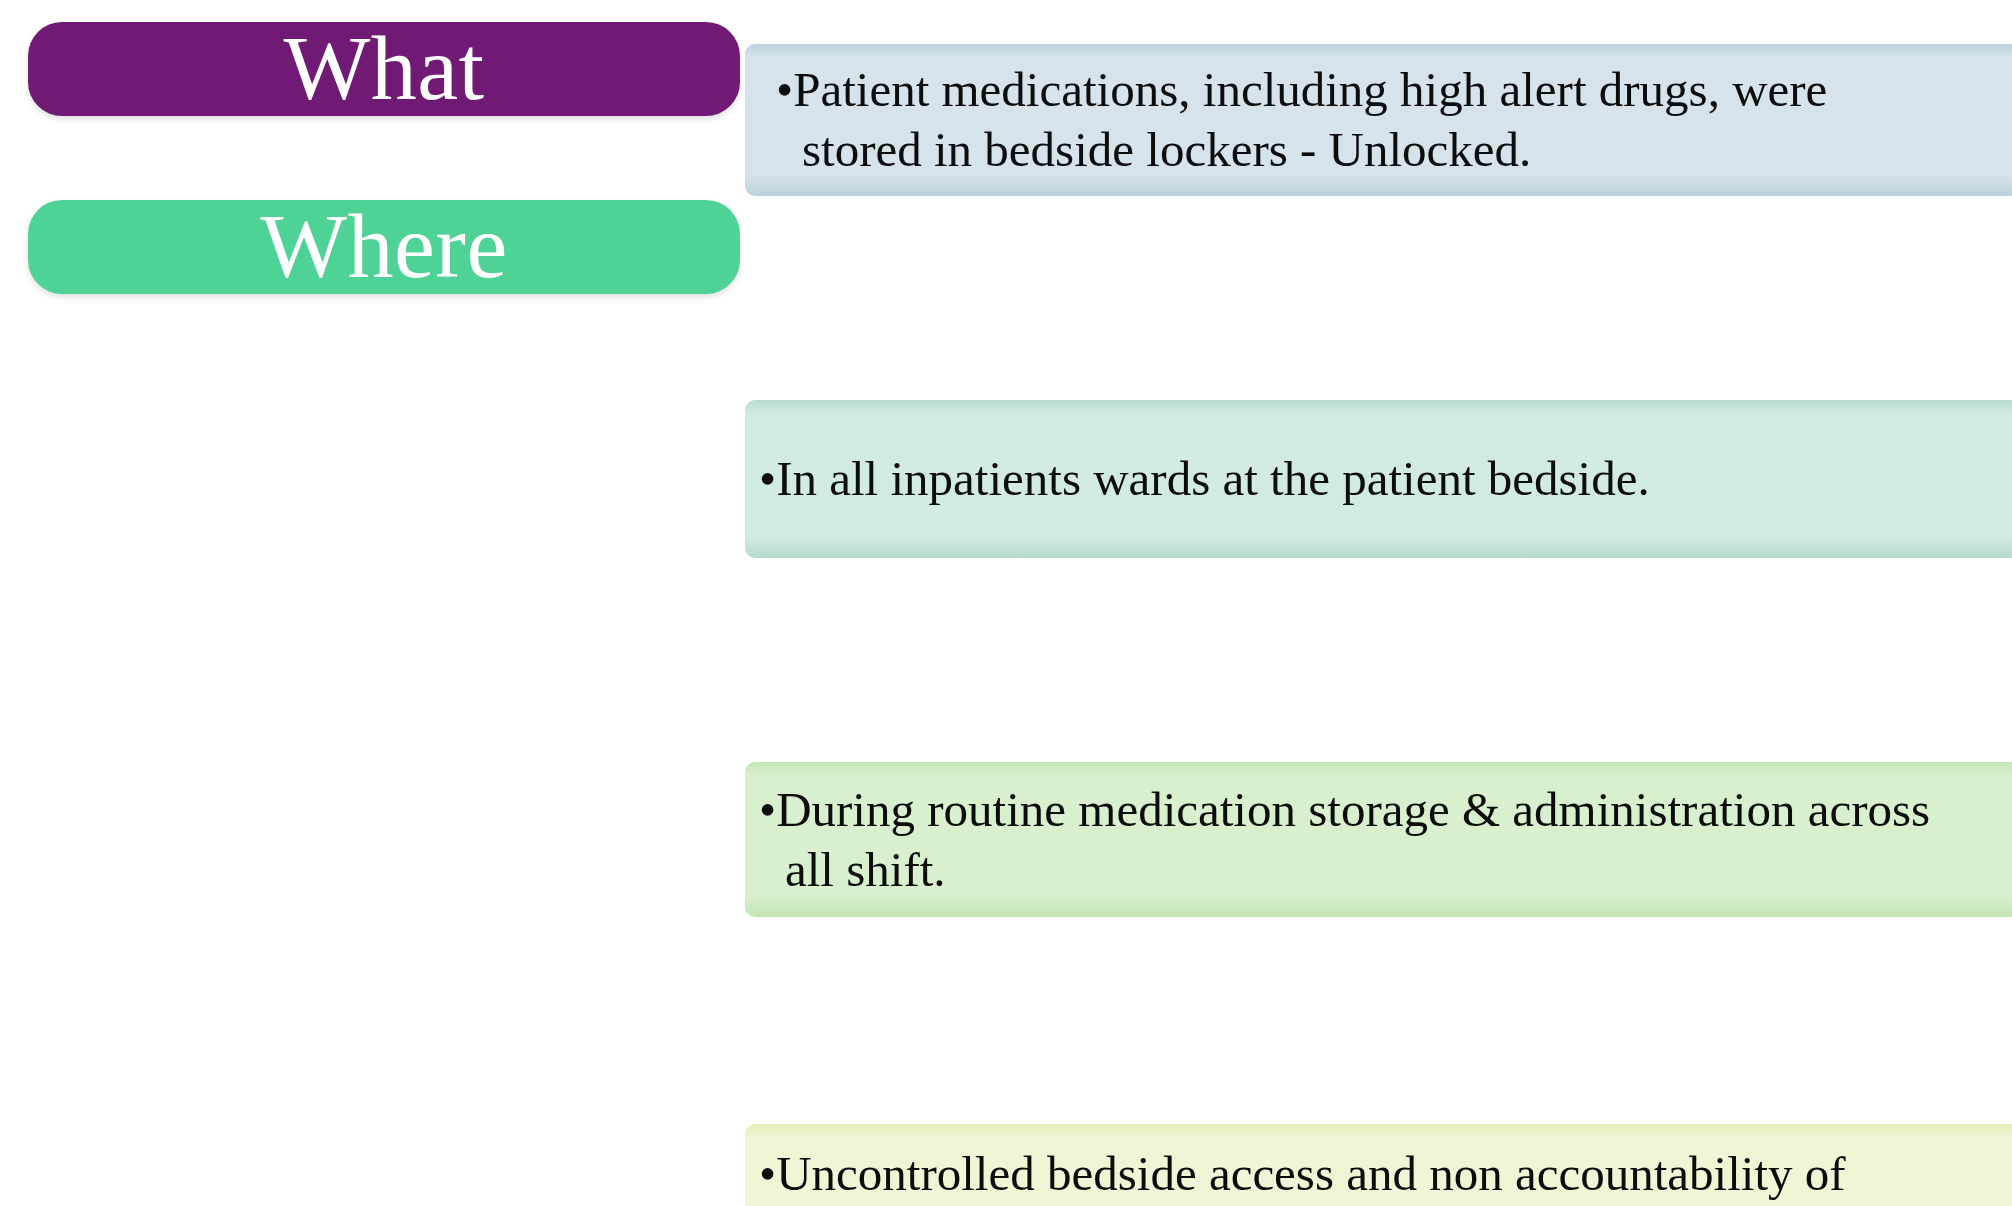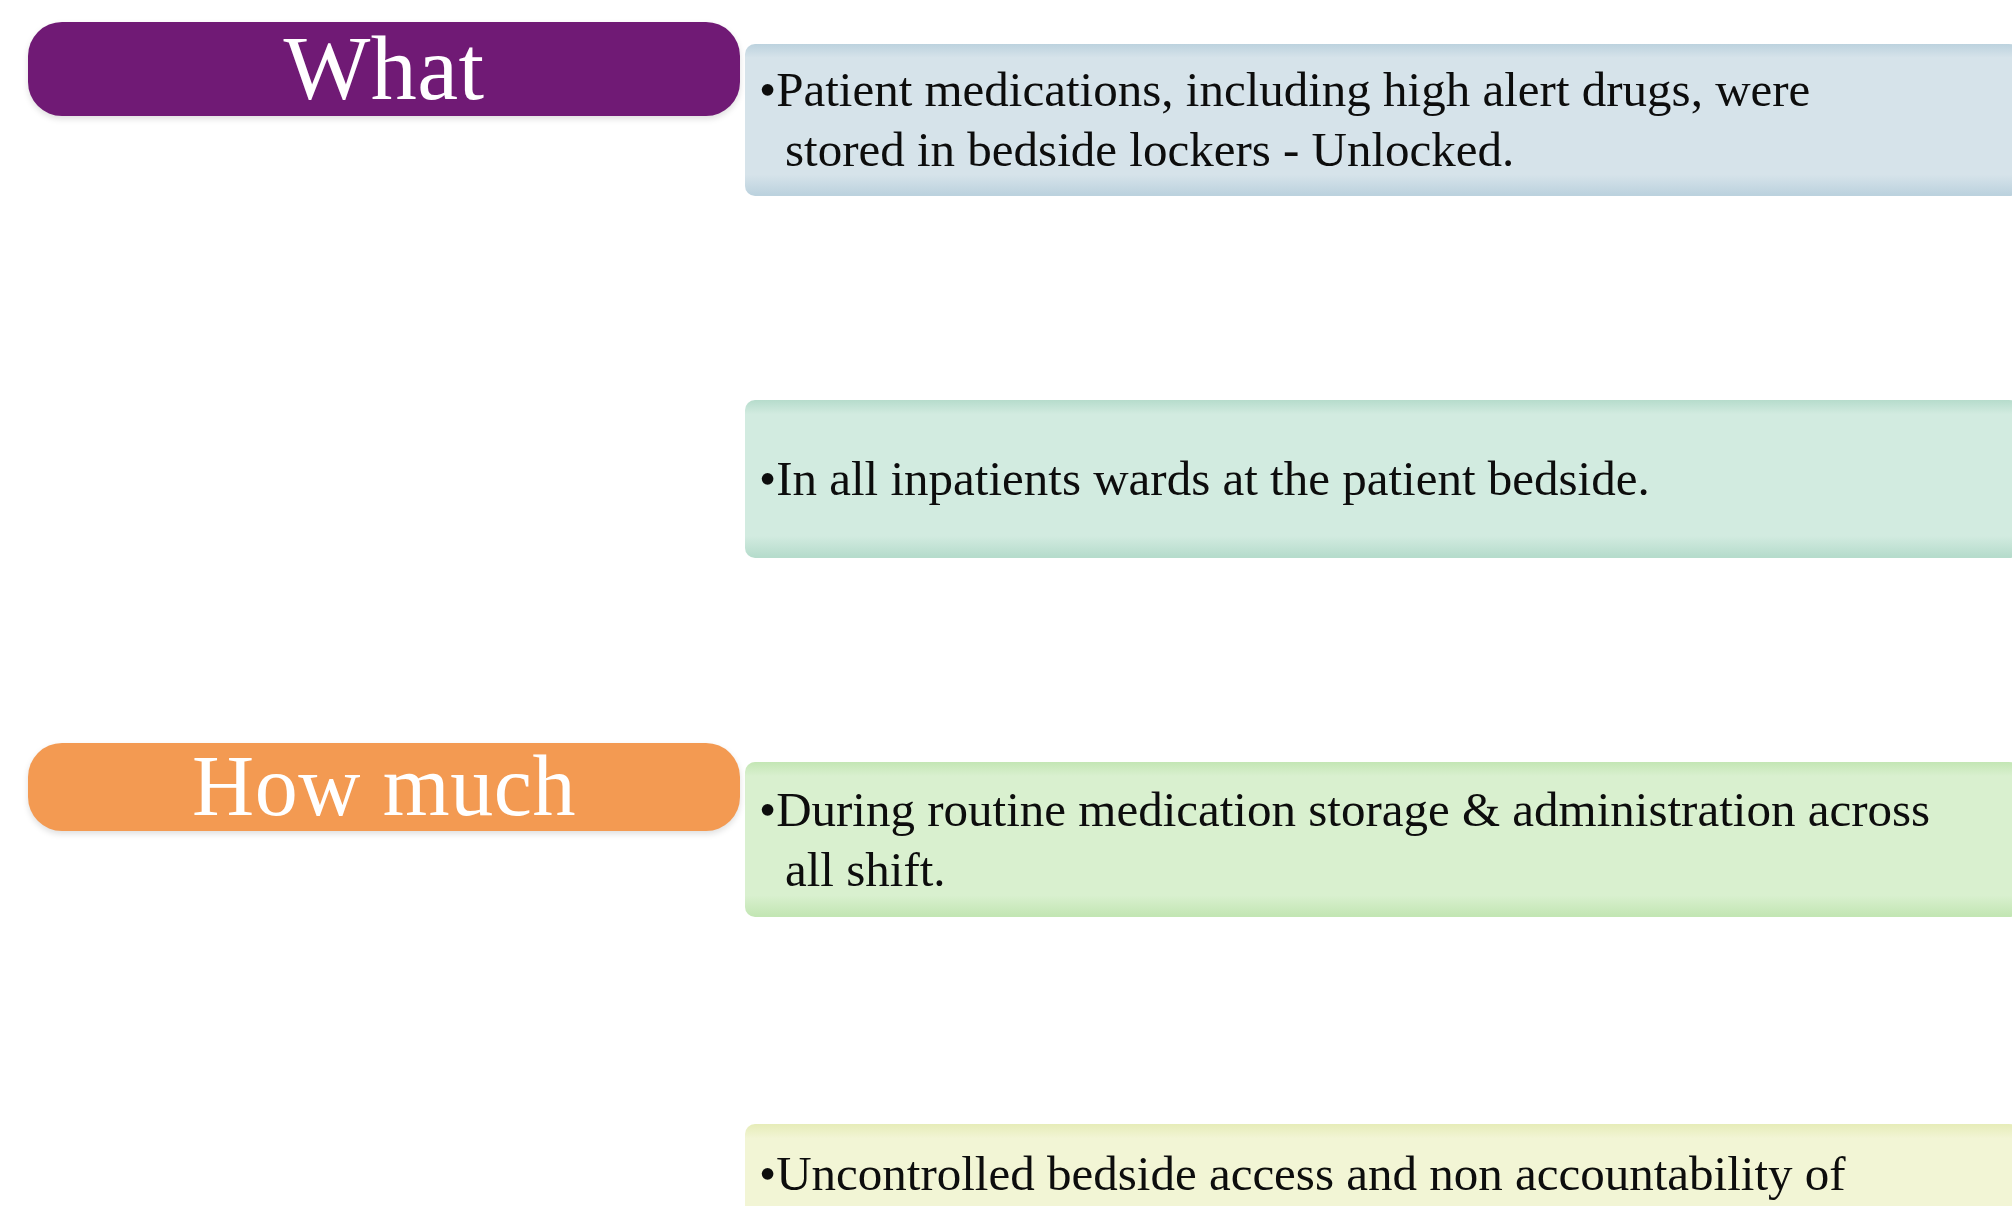--- a/index.html
+++ b/index.html
@@ -96,42 +96,39 @@
 </head>
 <body>
 
 <div id="slide" style="background: rgb(255, 255, 255);">
 
   <div class="row r0">
     <div class="pill" style="background: #701a75; box-shadow: rgba(0, 0, 0, 0.13) 0px 3px 6px;">
       <span class="pill-label" style="color: rgb(255, 255, 255);">What</span>
     </div>
     <div class="panel p0" style="background: linear-gradient(rgb(188, 210, 222) 0%, rgb(214, 227, 234) 9%, rgb(214, 227, 234) 86%, rgb(188, 210, 222) 99%);">
-      <span class="panel-text" style="color: rgb(13, 13, 13);"><span class="bullet">•</span><span>Patient medications, including high alert drugs, were stored in bedside lockers - Unlocked.</span></span>
+      <span class="panel-text" style="color: rgb(13, 13, 13); margin-left: 17px;"><span class="bullet">•</span><span>Patient medications, including high alert drugs, were stored in bedside lockers - Unlocked.</span></span>
     </div>
   </div>
 
   <div class="row r1">
+    <div class="pill" style="background: rgb(78, 210, 149); box-shadow: rgba(0, 0, 0, 0.13) 0px 3px 6px;">
+      <span class="pill-label" style="color: rgb(255, 255, 255);">Where</span>
+    </div>
     <div class="panel p1" style="background: linear-gradient(rgb(182, 220, 204) 0%, rgb(210, 235, 224) 9%, rgb(210, 235, 224) 86%, rgb(182, 220, 204) 99%);">
       <span class="panel-text" style="color: rgb(13, 13, 13);"><span class="bullet">•</span><span>In all inpatients wards at the patient bedside.</span></span>
     </div>
   </div>
 
   <div class="row r2">
     <div class="panel p2" style="background: linear-gradient(rgb(195, 230, 180) 0%, rgb(217, 240, 207) 9%, rgb(217, 240, 207) 86%, rgb(195, 230, 180) 99%);">
       <span class="panel-text" style="color: rgb(13, 13, 13);"><span class="bullet">•</span><span>During routine medication storage &amp; administration across all shift.</span></span>
     </div>
   </div>
 
   <div class="row r3">
     <div class="panel p3" style="background: linear-gradient(rgb(230, 236, 184) 0%, rgb(242, 245, 213) 9%, rgb(242, 245, 213) 86%, rgb(230, 236, 184) 99%);">
       <span class="panel-text" style="color: rgb(13, 13, 13);"><span class="bullet">•</span><span>Uncontrolled bedside access and non accountability of high alert medications.</span></span>
     </div>
   </div>
 
-  <div class="row r4">
-    <div class="pill" style="background: rgb(243, 154, 82); box-shadow: rgba(0, 0, 0, 0.13) 0px 3px 6px;">
-      <span class="pill-label small" style="color: rgb(255, 255, 255);">How much</span>
-    </div>
-
-  </div>
 
 </div>
 
 </body></html>

